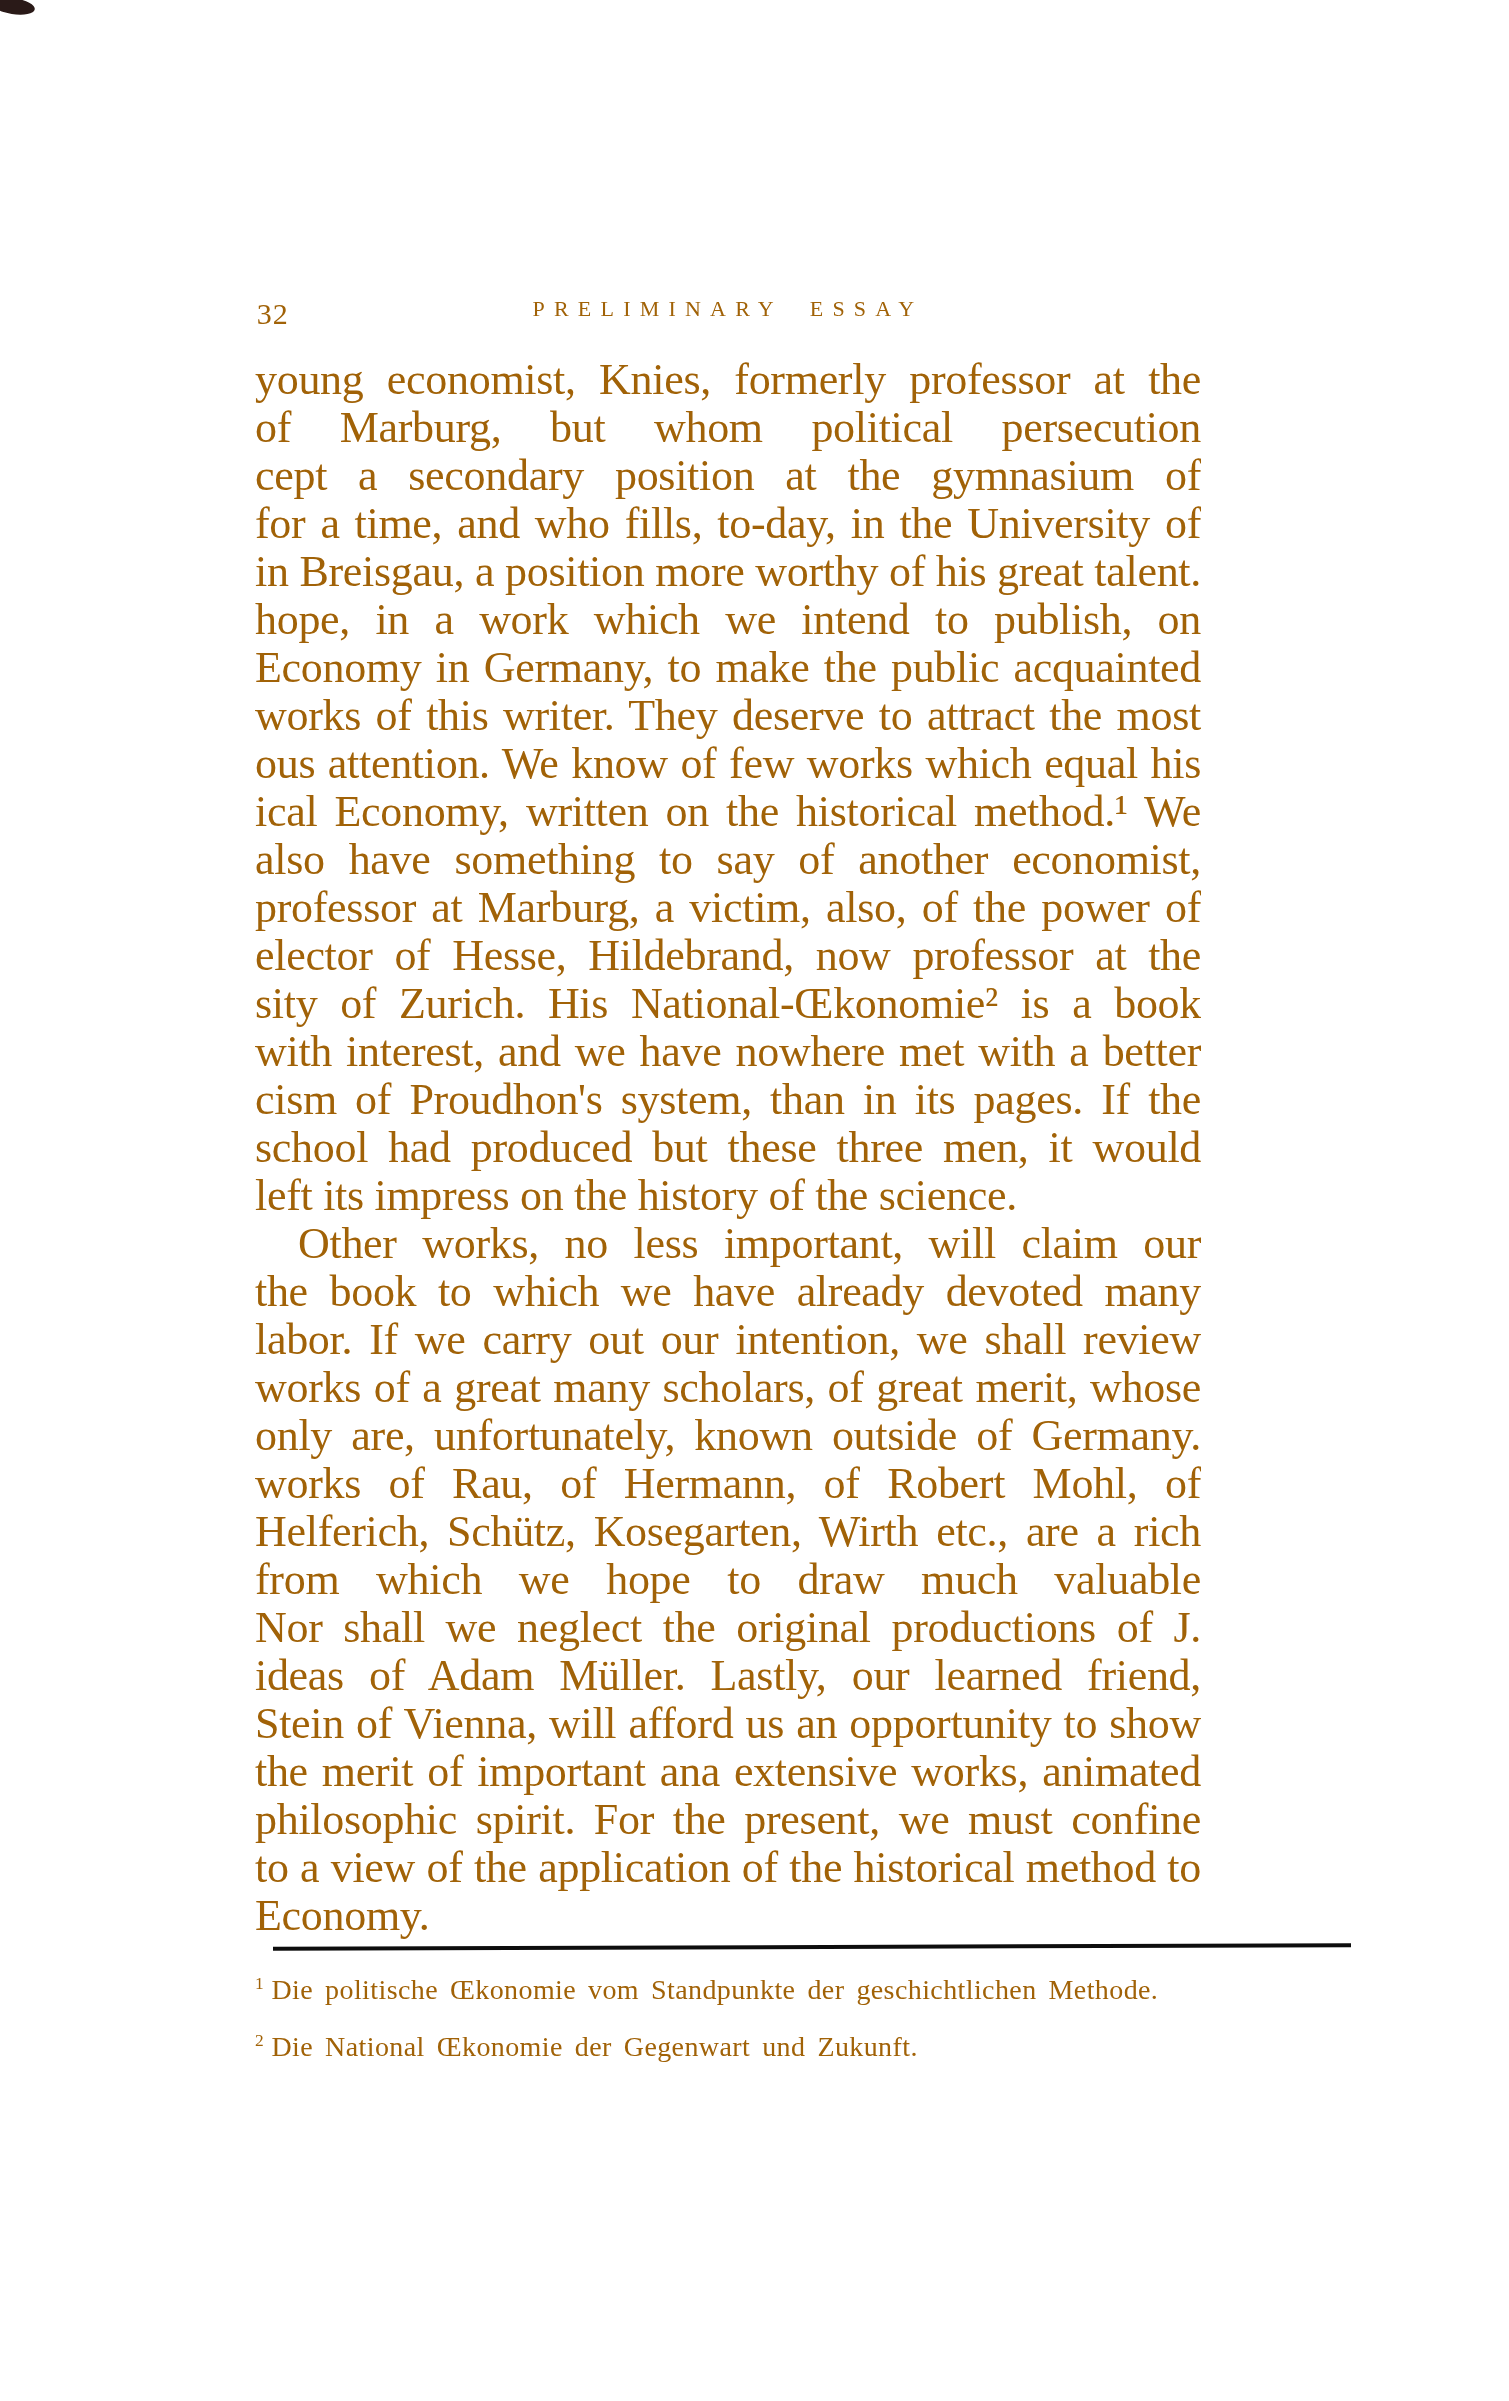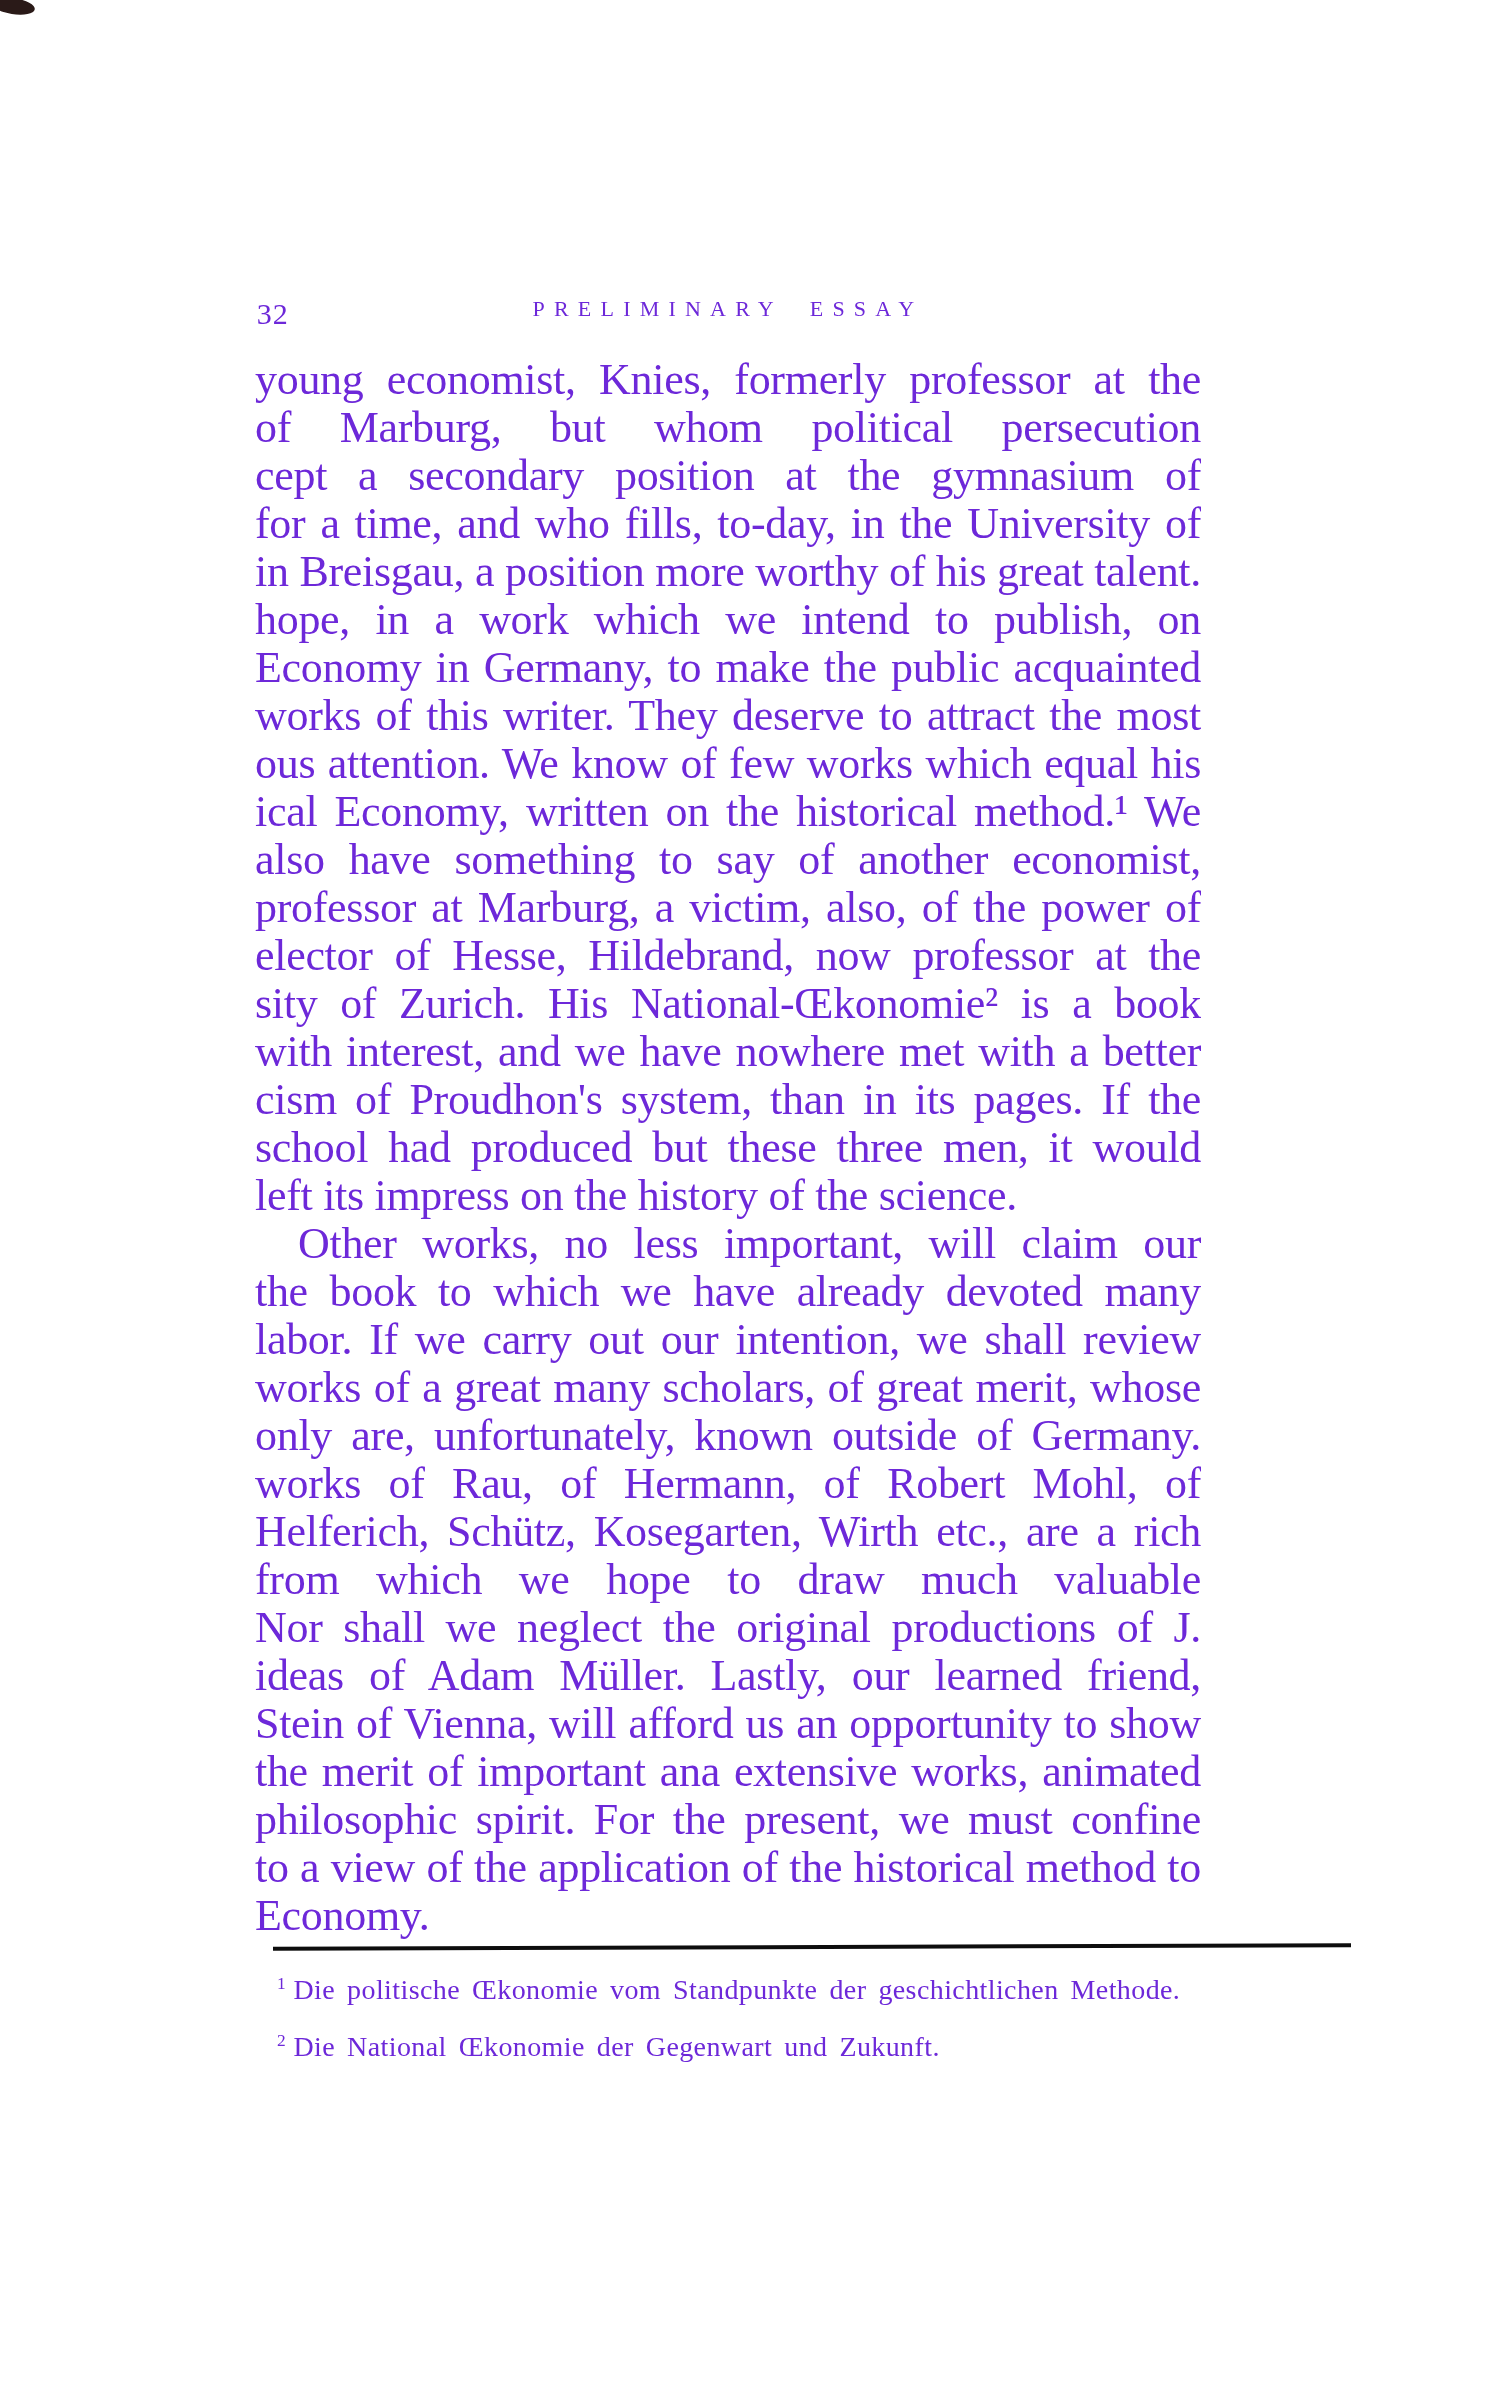--- a/index.html
+++ b/index.html
@@ -3,21 +3,21 @@
 <meta charset="utf-8">
 <title>Scanned Book Page</title>
 <style>
   html, body { margin: 0; padding: 0; background: #ffffff; }
 
   .page {
     position: relative;
     width: 1509px;
     height: 2401px;
     background: #ffffff;
-    color: #6d28d9;
+    color: #a16207;
     font-family: "Liberation Serif", "DejaVu Serif", serif;
     overflow: hidden;
   }
 
   .content {
     position: absolute;
     left: 255px;
     top: 291px;
     width: 946px;
   }
@@ -48,21 +48,21 @@
 
   .rule {
     margin-top: 4.6px;
     margin-left: 17.6px;
     width: 1078px;
     height: 3.7px;
     background: #0d0d0d;
     transform: rotate(-0.18deg);
   }
 
-  .footnotes { margin-top: 11px; margin-left: 22px; }
+  .footnotes { margin-top: 11px; }
   .footnote {
     font-size: 28px;
     line-height: 50px;
     letter-spacing: 0.4px;
     word-spacing: 4.6px;
     white-space: nowrap;
   }
   .footnote sup { font-size: 62%; margin-right: 7.4px; }
 
   .speck {

